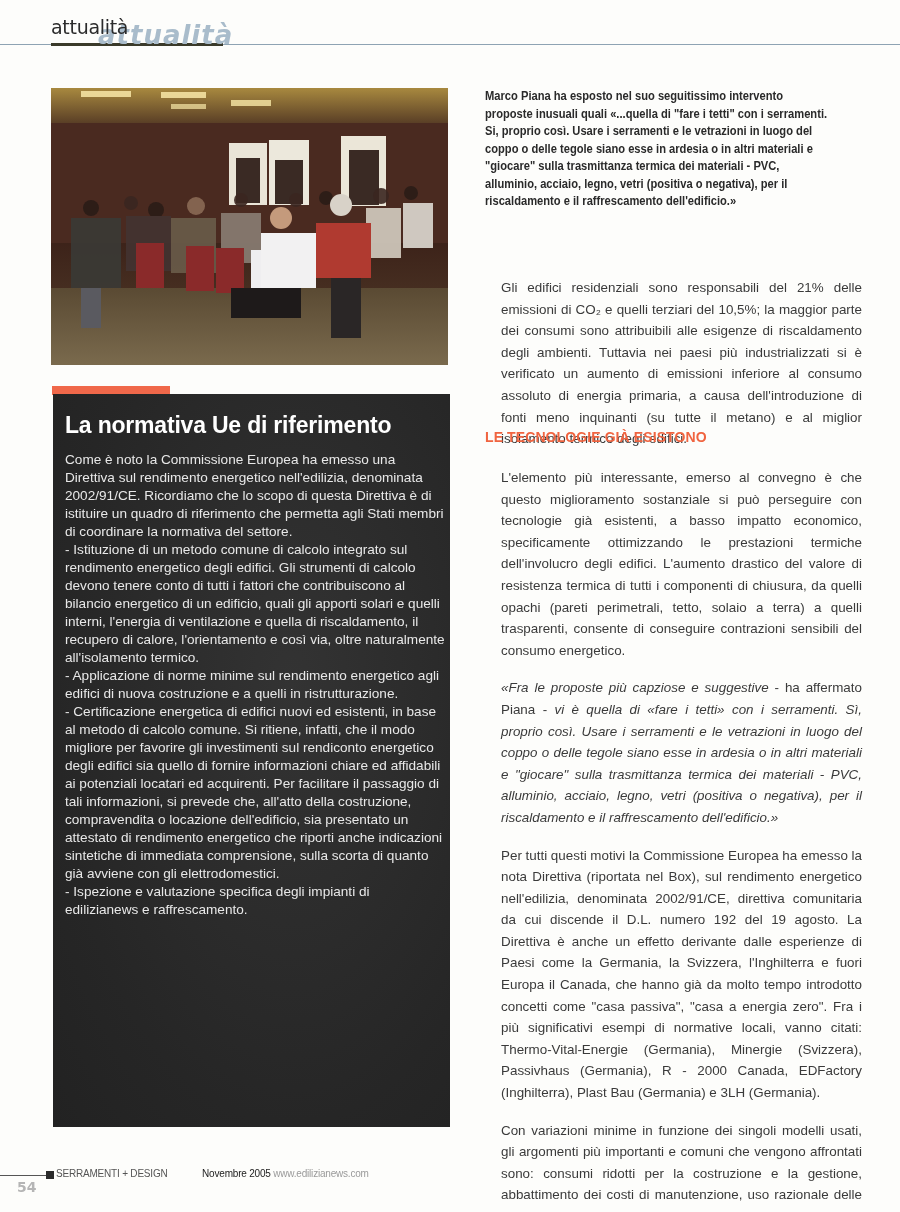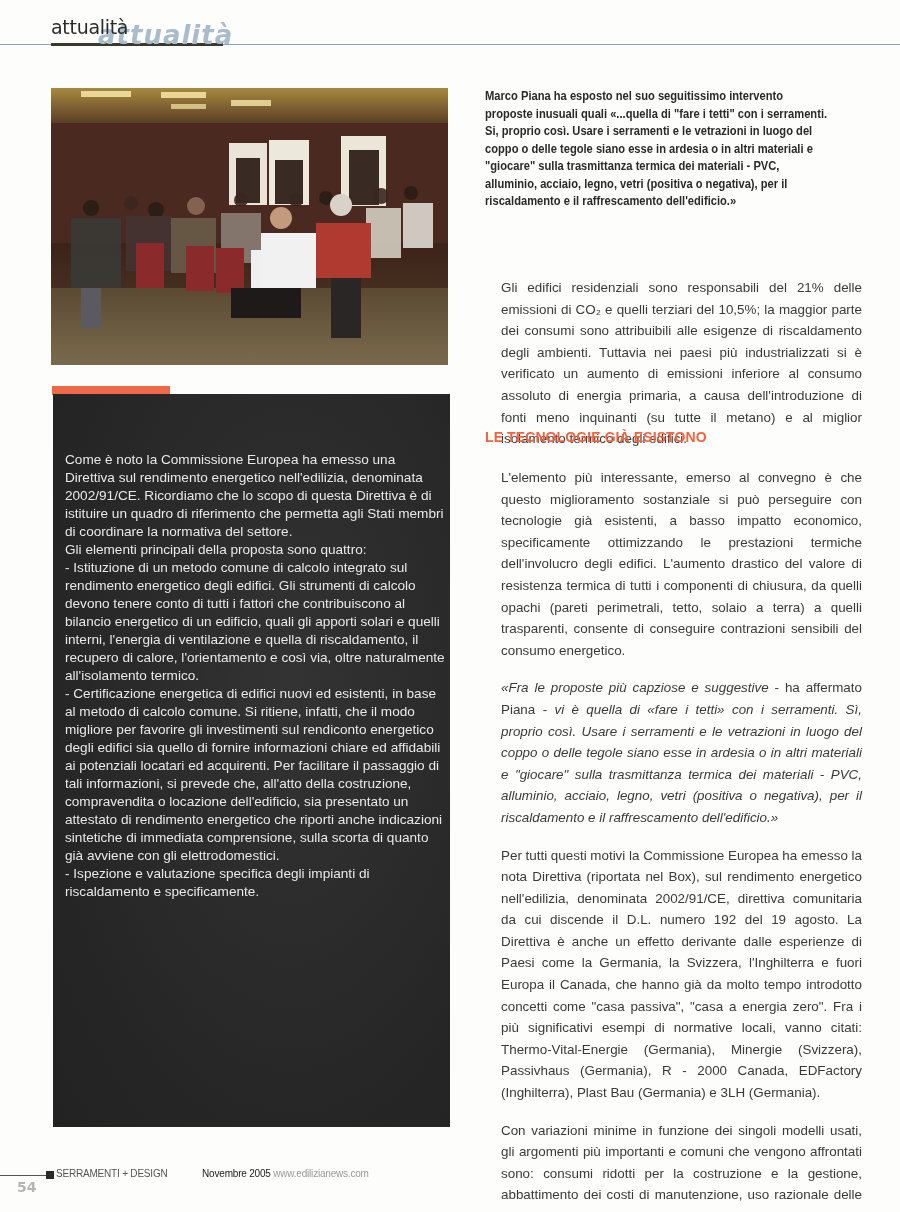--- a/index.html
+++ b/index.html
@@ -135,26 +135,27 @@
     <rect x="265" y="135" width="55" height="55" fill="#b03a30"></rect>
     <rect x="280" y="190" width="30" height="60" fill="#2a2626"></rect>
     <rect x="30" y="200" width="20" height="40" fill="#5a5a60"></rect>
   </svg>
 </div>
 
 <div class="caption">Marco Piana ha esposto nel suo seguitissimo intervento proposte inusuali quali «...quella di "fare i tetti" con i serramenti. Si, proprio così. Usare i serramenti e le vetrazioni in luogo del coppo o delle tegole siano esse in ardesia o in altri materiali e "giocare" sulla trasmittanza termica dei materiali - PVC, alluminio, acciaio, legno, vetri (positiva o negativa), per il riscaldamento e il raffrescamento dell'edificio.»</div>
 
 <div class="box-accent"></div>
 <div class="box">
+  <div class="box-title">La normativa Ue di riferimento</div>
   <div class="box-body">
     <p>Come è noto la Commissione Europea ha emesso una Direttiva sul rendimento energetico nell'edilizia, denominata 2002/91/CE. Ricordiamo che lo scopo di questa Direttiva è di istituire un quadro di riferimento che permetta agli Stati membri di coordinare la normativa del settore.</p>
-    <p>Gli elementi principali della proposta sono quattro:</p>
     <p>- Istituzione di un metodo comune di calcolo integrato sul rendimento energetico degli edifici. Gli strumenti di calcolo devono tenere conto di tutti i fattori che contribuiscono al bilancio energetico di un edificio, quali gli apporti solari e quelli interni, l'energia di ventilazione e quella di riscaldamento, il recupero di calore, l'orientamento e così via, oltre naturalmente all'isolamento termico.</p>
+    <p>- Applicazione di norme minime sul rendimento energetico agli edifici di nuova costruzione e a quelli in ristrutturazione.</p>
     <p>- Certificazione energetica di edifici nuovi ed esistenti, in base al metodo di calcolo comune. Si ritiene, infatti, che il modo migliore per favorire gli investimenti sul rendiconto energetico degli edifici sia quello di fornire informazioni chiare ed affidabili ai potenziali locatari ed acquirenti. Per facilitare il passaggio di tali informazioni, si prevede che, all'atto della costruzione, compravendita o locazione dell'edificio, sia presentato un attestato di rendimento energetico che riporti anche indicazioni sintetiche di immediata comprensione, sulla scorta di quanto già avviene con gli elettrodomestici.</p>
-    <p>- Ispezione e valutazione specifica degli impianti di riscaldamento e specificamente.</p>
+    <p>- Ispezione e valutazione specifica degli impianti di edilizianews e raffrescamento.</p>
   </div>
 </div>
 
 <div class="right-col p1">
   <p>Gli edifici residenziali sono responsabili del 21% delle emissioni di CO₂ e quelli terziari del 10,5%; la maggior parte dei consumi sono attribuibili alle esigenze di riscaldamento degli ambienti. Tuttavia nei paesi più industrializzati si è verificato un aumento di emissioni inferiore al consumo assoluto di energia primaria, a causa dell'introduzione di fonti meno inquinanti (su tutte il metano) e al miglior isolamento termico degli edifici.</p>
 </div>
 
 <div class="sub-heading">LE TECNOLOGIE GIÀ ESISTONO</div>
 
 <div class="right-col p2">

